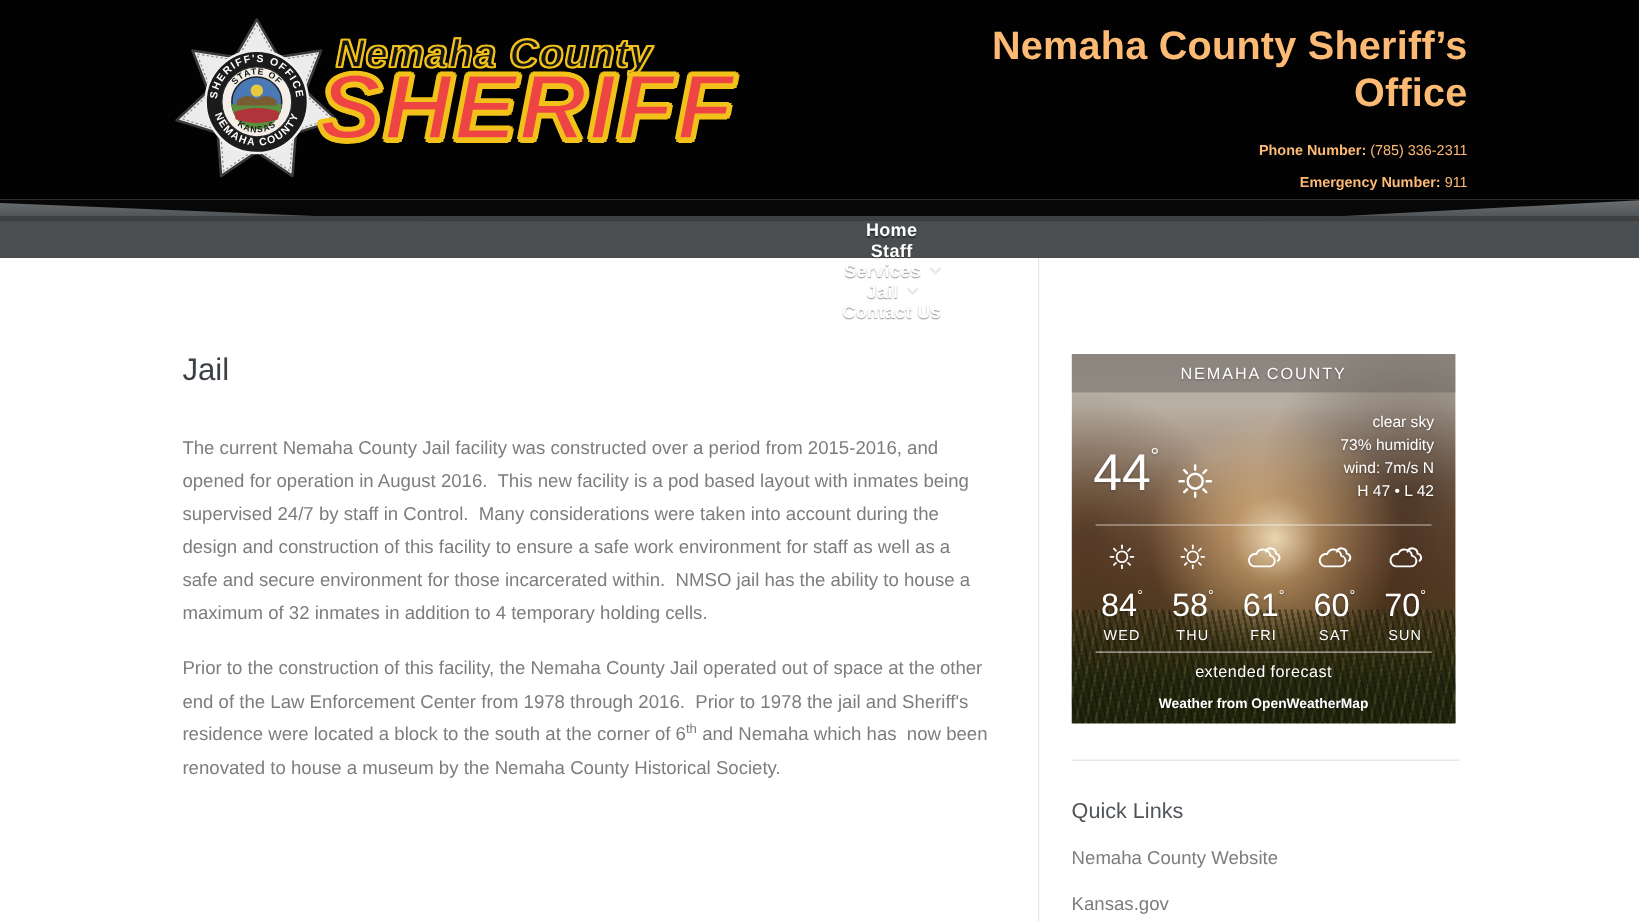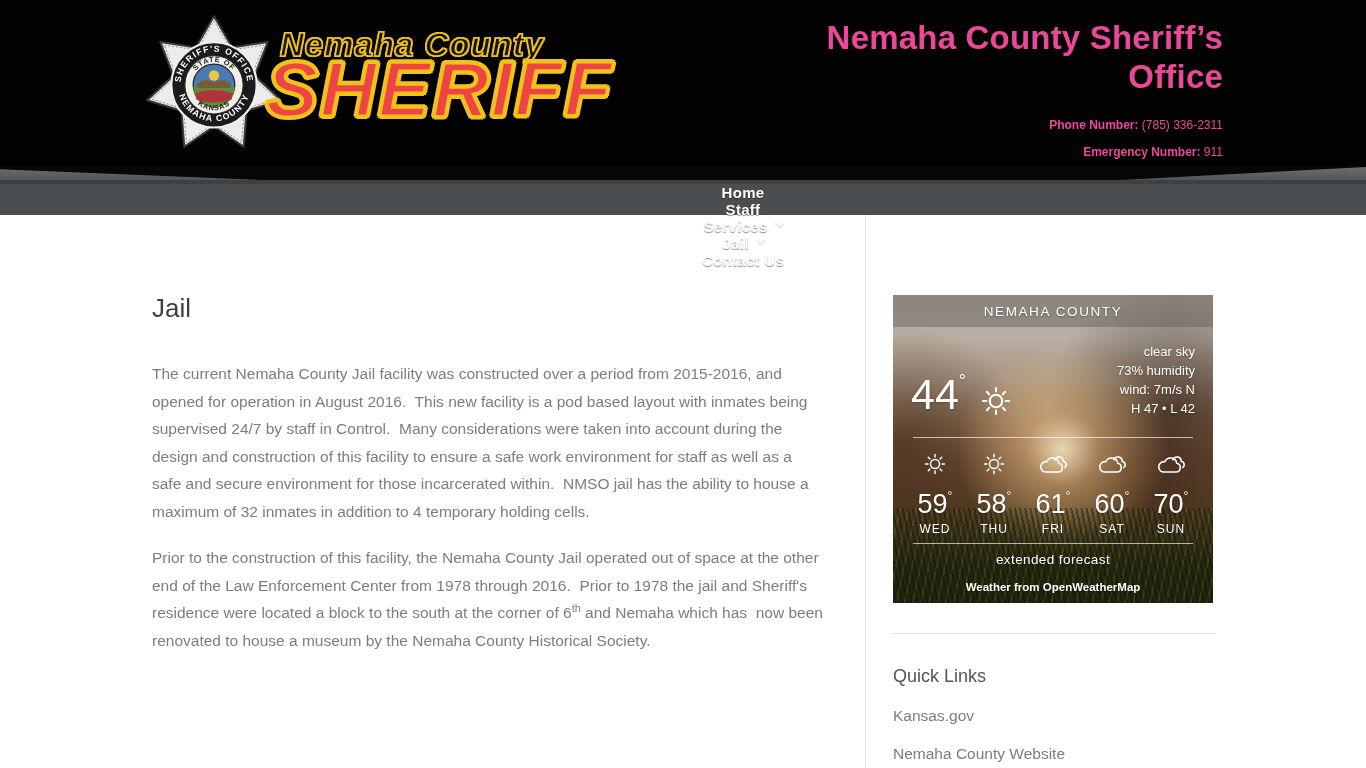--- a/index.html
+++ b/index.html
@@ -22,21 +22,21 @@
   .logo-big {
     position:absolute; left:126px; top:34px;
     font-size:78px; font-weight:bold; font-style:italic;
     color:#ef4444; letter-spacing:2px; white-space:nowrap;
     -webkit-text-stroke:3px #f2c21a;
     text-shadow:-2px -2px 0 #f2c21a, 2px -2px 0 #f2c21a, -2px 2px 0 #f2c21a, 2px 2px 0 #f2c21a,
                 0 -3px 0 #f2c21a, 0 3px 0 #f2c21a, -3px 0 0 #f2c21a, 3px 0 0 #f2c21a;
   }
 
   
-  .header-right { position:absolute; right:0; top:18px; width:470px; text-align:right; color:#ec4899; }
+  .header-right { position:absolute; right:0; top:18px; width:470px; text-align:right; color:#fdba74; }
   .site-title { font-size:33px; line-height:39px; font-weight:bold; letter-spacing:0.2px; margin-bottom:16px; }
   .contact-line { font-size:12px; line-height:27px; }
   .contact-line b { font-weight:bold; }
 
   
   .header-angle { position:relative; height:18px; background:#070707; overflow:hidden; }
   .wedge-left { position:absolute; left:0; bottom:0; width:360px; height:18px;
     background:linear-gradient(to bottom, #6d7073, #4b4e50);
     clip-path:polygon(0 18%, 100% 100%, 0 100%); }
   .wedge-right { position:absolute; right:0; bottom:0; width:320px; height:18px;
@@ -227,21 +227,21 @@
                   <line x1="15" y1="23.2" x2="15" y2="26"></line>
                   <line x1="4" y1="15" x2="6.8" y2="15"></line>
                   <line x1="23.2" y1="15" x2="26" y2="15"></line>
                   <line x1="7.2" y1="7.2" x2="9.2" y2="9.2"></line>
                   <line x1="22.8" y1="7.2" x2="20.8" y2="9.2"></line>
                   <line x1="7.2" y1="22.8" x2="9.2" y2="20.8"></line>
                   <line x1="22.8" y1="22.8" x2="20.8" y2="20.8"></line>
                 </g>
               </svg>
             </div>
-          <div class="f-temp"><span>59</span><span class="deg-sm">°</span></div>
+          <div class="f-temp"><span>84</span><span class="deg-sm">°</span></div>
           <div class="f-day">WED</div>
         </div>
         <div class="f-col">
           <div class="f-icon">
               <svg width="28" height="26" viewBox="0 0 30 30">
                 <circle cx="15" cy="15" r="5.2" fill="none" stroke="#fff" stroke-width="1.7"></circle>
                 <g stroke="#fff" stroke-width="1.7" stroke-linecap="round">
                   <line x1="15" y1="4" x2="15" y2="6.8"></line>
                   <line x1="15" y1="23.2" x2="15" y2="26"></line>
                   <line x1="4" y1="15" x2="6.8" y2="15"></line>
@@ -288,16 +288,16 @@
         </div>
       </div>
 
       <div class="w-hr hr2"></div>
       <div class="extended">extended forecast</div>
       <div class="attrib">Weather from OpenWeatherMap</div>
     </div>
 
     <hr class="side-sep">
     <h3 class="ql-heading">Quick Links</h3>
+    <a class="ql-link">Nemaha County Website</a>
     <a class="ql-link">Kansas.gov</a>
-    <a class="ql-link">Nemaha County Website</a>
   </aside>
 </div>
 
 </body></html>

